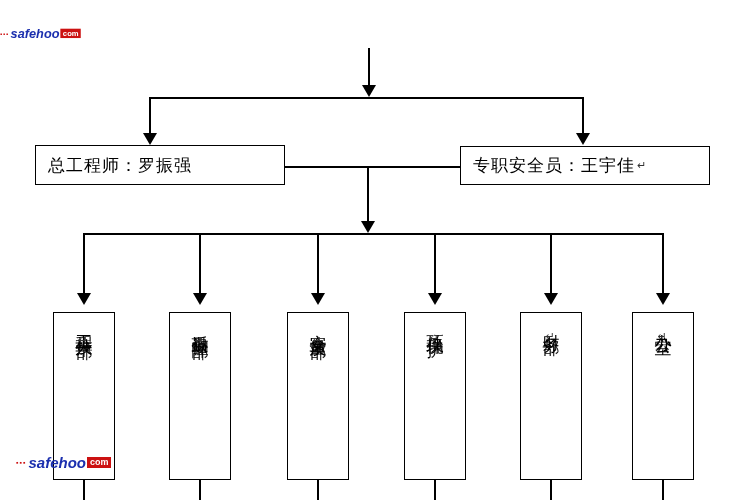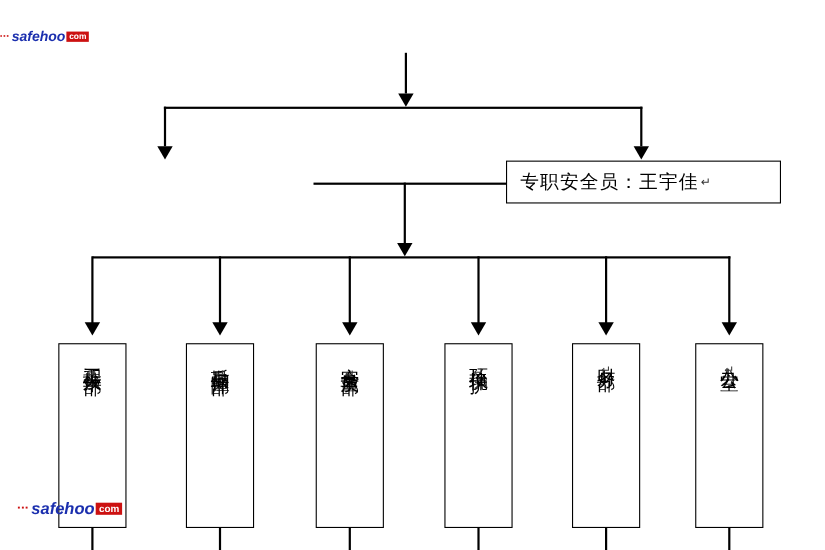--- a/index.html
+++ b/index.html
@@ -56,20 +56,24 @@
   <div class="vline" style="left:368px;top:48px;height:37px;"></div>
   <div class="arrow-down" style="left:362px;top:85px;"></div>
   <div class="hline" style="left:149px;top:97px;width:435px;"></div>
 
   <div class="vline" style="left:149px;top:97px;height:36px;"></div>
   <div class="arrow-down" style="left:143px;top:133px;"></div>
 
   <div class="vline" style="left:582px;top:97px;height:36px;"></div>
   <div class="arrow-down" style="left:576px;top:133px;"></div>
 
+  <div class="box" style="left:35px;top:145px;width:250px;height:40px;">
+    <span class="txt">总工程师：罗振强</span>
+    <span class="mark"></span>
+  </div>
   <div class="box" style="left:460px;top:146px;width:250px;height:39px;">
     <span class="txt">专职安全员：王宇佳</span>
     <span class="mark">↵</span>
   </div>
 
   <div class="hline" style="left:285px;top:166px;width:175px;"></div>
   <div class="vline" style="left:367px;top:166px;height:56px;"></div>
   <div class="arrow-down" style="left:361px;top:221px;"></div>
   <div class="hline" style="left:84px;top:233px;width:580px;"></div>
 

